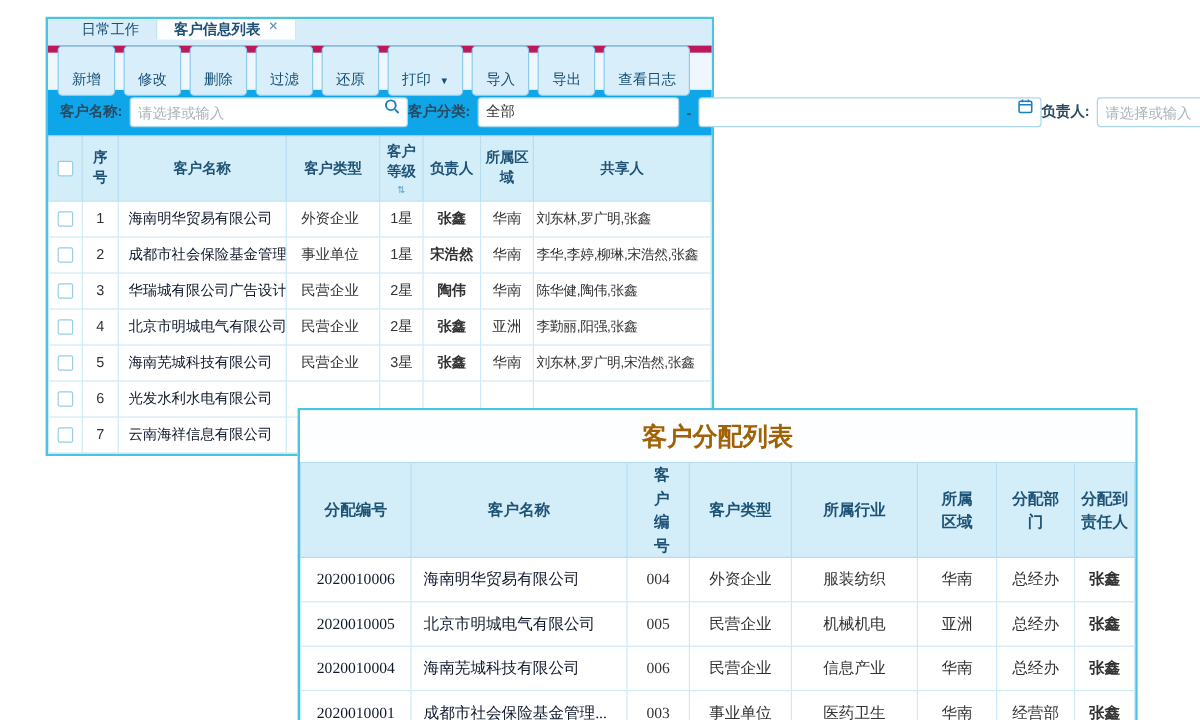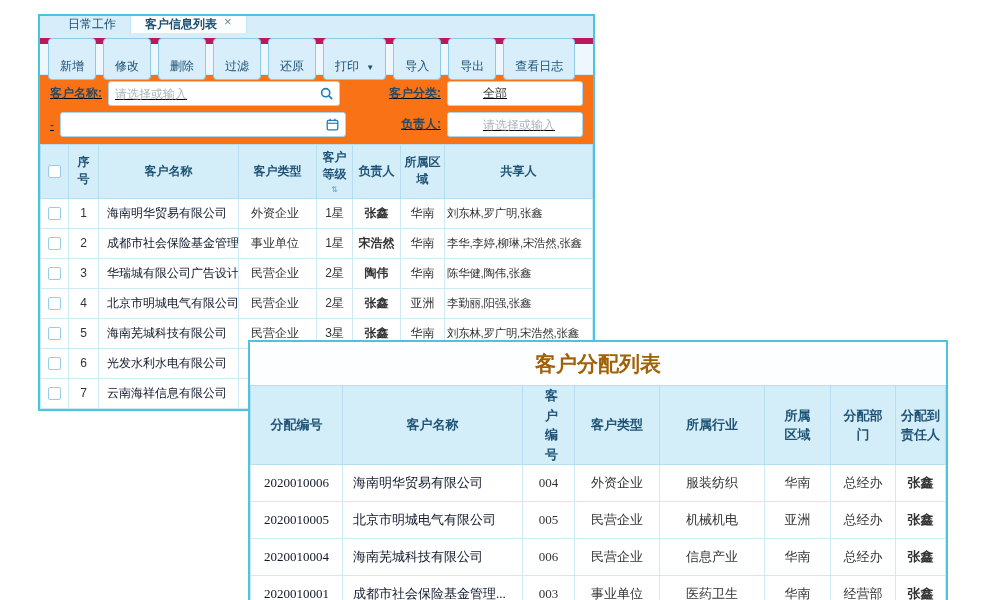--- a/index.html
+++ b/index.html
@@ -18,32 +18,32 @@
   .tab.active { background:#fcfeff; border-left:1px solid #c2e4f4; border-right:1px solid #c2e4f4; font-weight:bold; }
   .tab-close { margin-left:7px; color:#5b87a8; font-size:13px; position:relative; top:-3px; font-weight:normal; cursor:pointer; }
 
   
   .toolbar { background:#edf7fd; padding:4px 8px; border-bottom:1px solid #d3ebf7; display:flex; gap:7px; align-items:center; height:31px; }
   .tbtn { background:#d8eefa; border:1px solid #8ecbe8; border-radius:4px; color:#174f74; font-size:12px;
           padding:20px 11px; height:28px; line-height:14px; cursor:pointer; white-space:nowrap; font-family:inherit; }
   .caret { font-size:8px; margin-left:4px; color:#174f74; }
 
   
-  .filters { padding:6px 10px 7px; display:flex; flex-direction:column; gap:6px; background:#f97316;text-decoration:underline; }
+  .filters { padding:6px 10px 7px; display:flex; gap:6px; background:#0ea5e9; }
   .frow { display:flex; align-items:center; height:25px; }
   .flabel { font-size:12px; font-weight:bold; color:#2b4a60; margin-right:6px; white-space:nowrap; }
   .fsep { font-size:12px; color:#333; margin-right:6px; }
   .fgroup-right { display:flex; align-items:center; margin-left:auto; }
-  .ibox { display:flex; align-items:center; border:1px solid #a9d6ec; border-radius:3px; background:#fff; height:25px; }
+  .ibox { display:flex; border:1px solid #a9d6ec; border-radius:3px; background:#fff; height:25px; }
   .ibox input { border:none; outline:none; width:100%; font-size:12px; padding:0 6px; color:#333; background:transparent; font-family:inherit; }
   .ibox input::placeholder { color:#a9b4bc; }
   .ibox .icon { flex:0 0 auto; margin-right:6px; display:flex; cursor:pointer; }
   .w-main { width:232px; }
   .w-date { width:286px; }
-  .w-side { width:136px;padding-left:29px; }
+  .w-side { width:168px; }
 
   
   table.grid { border-collapse:collapse; table-layout:fixed; width:100%; }
   table.grid th { background:#d3edf9; color:#1f5376; font-weight:bold; border:1px solid #b7ddf0;
                   text-align:center; vertical-align:middle; }
   table.grid td { border:1px solid #cdeaf7; color:#333; text-align:center; vertical-align:middle;
                   white-space:nowrap; overflow:hidden; }
   .link { color:#0f172a; cursor:pointer; }
   .owner { color:#1668b5; font-weight:bold; }
 

